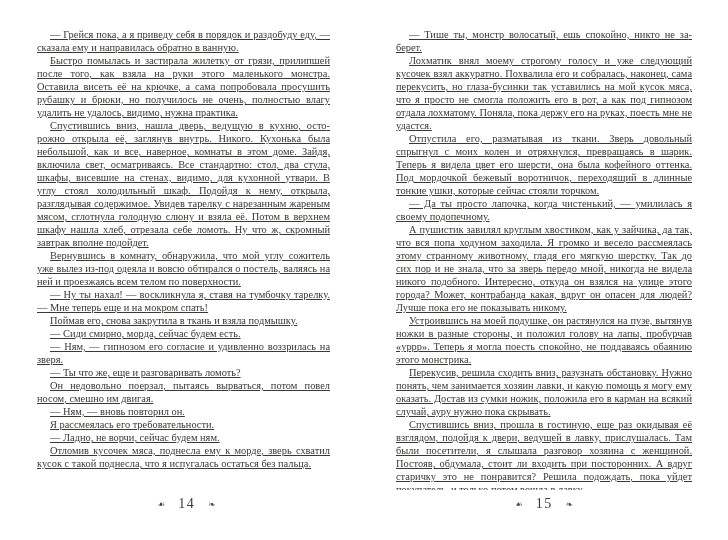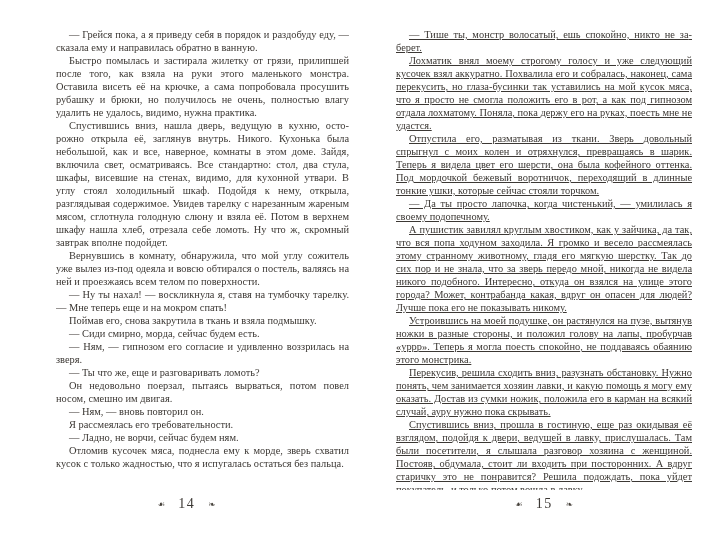--- a/index.html
+++ b/index.html
@@ -28,21 +28,21 @@
   .page-text {
     position: absolute;
     top: 28px;
     max-height: 462px;
     overflow: hidden;
     font-size: 10.4px;
     line-height: 13px;
     text-align: justify;
     text-justify: inter-word;
   }
-  .page-left  .page-text { left: 56px; width: 293px; }
+  .page-left  .page-text { left: 37px; width: 293px; text-decoration: underline; }
   .page-right .page-text { left: 32px; width: 296px; text-decoration: underline; }
   .page-text p {
     margin: 0;
     padding: 0;
     text-indent: 13px;
     hyphens: manual;
   }
   .page-footer {
     position: absolute;
     top: 497px;
@@ -79,21 +79,21 @@
       <p>Вернувшись в комнату, обнаружила, что мой углу сожи­тель уже вылез из-под одеяла и вовсю обтирался о постель, ва­ляясь на ней и проезжаясь всем телом по поверхности.</p>
       <p>— Ну ты нахал! — воскликнула я, ставя на тумбочку тарел­ку. — Мне теперь еще и на мокром спать!</p>
       <p>Поймав его, снова закрутила в ткань и взяла подмышку.</p>
       <p>— Сиди смирно, морда, сейчас будем есть.</p>
       <p>— Ням, — гипнозом его согласие и удивленно воззрилась на зверя.</p>
       <p>— Ты что же, еще и разговаривать ломоть?</p>
       <p>Он недовольно поерзал, пытаясь вырваться, потом повел носом, смешно им двигая.</p>
       <p>— Ням, — вновь повторил он.</p>
       <p>Я рассмеялась его требовательности.</p>
       <p>— Ладно, не ворчи, сейчас будем ням.</p>
-      <p>Отломив кусочек мяса, поднесла ему к морде, зверь схва­тил кусок с только жадностью, что я испугалась остаться без пальца.</p>
+      <p>Отломив кусочек мяса, поднесла ему к морде, зверь схва­тил кусок с такой поднесла, что я испугалась остаться без пальца.</p>
     </div>
     <footer class="page-footer">
       <span class="orn">☙</span>
       <span class="pagenum">14</span>
       <span class="orn">❧</span>
     </footer>
   </section>
 
   <section class="page page-right">
     <div class="page-text">

